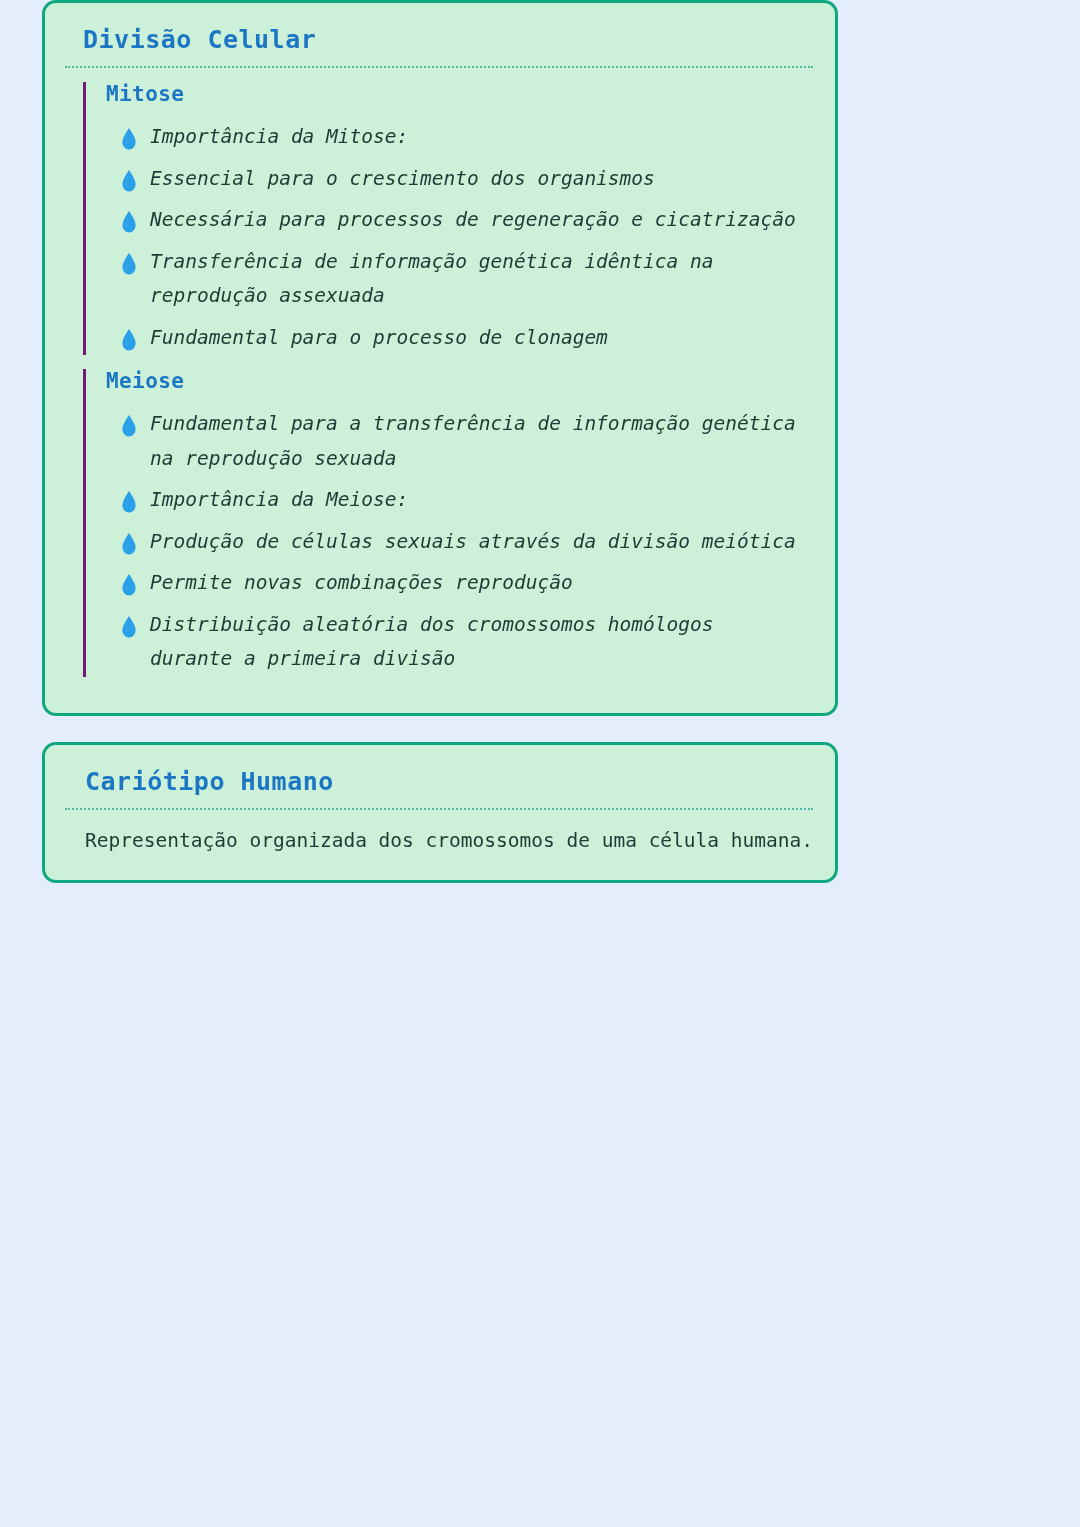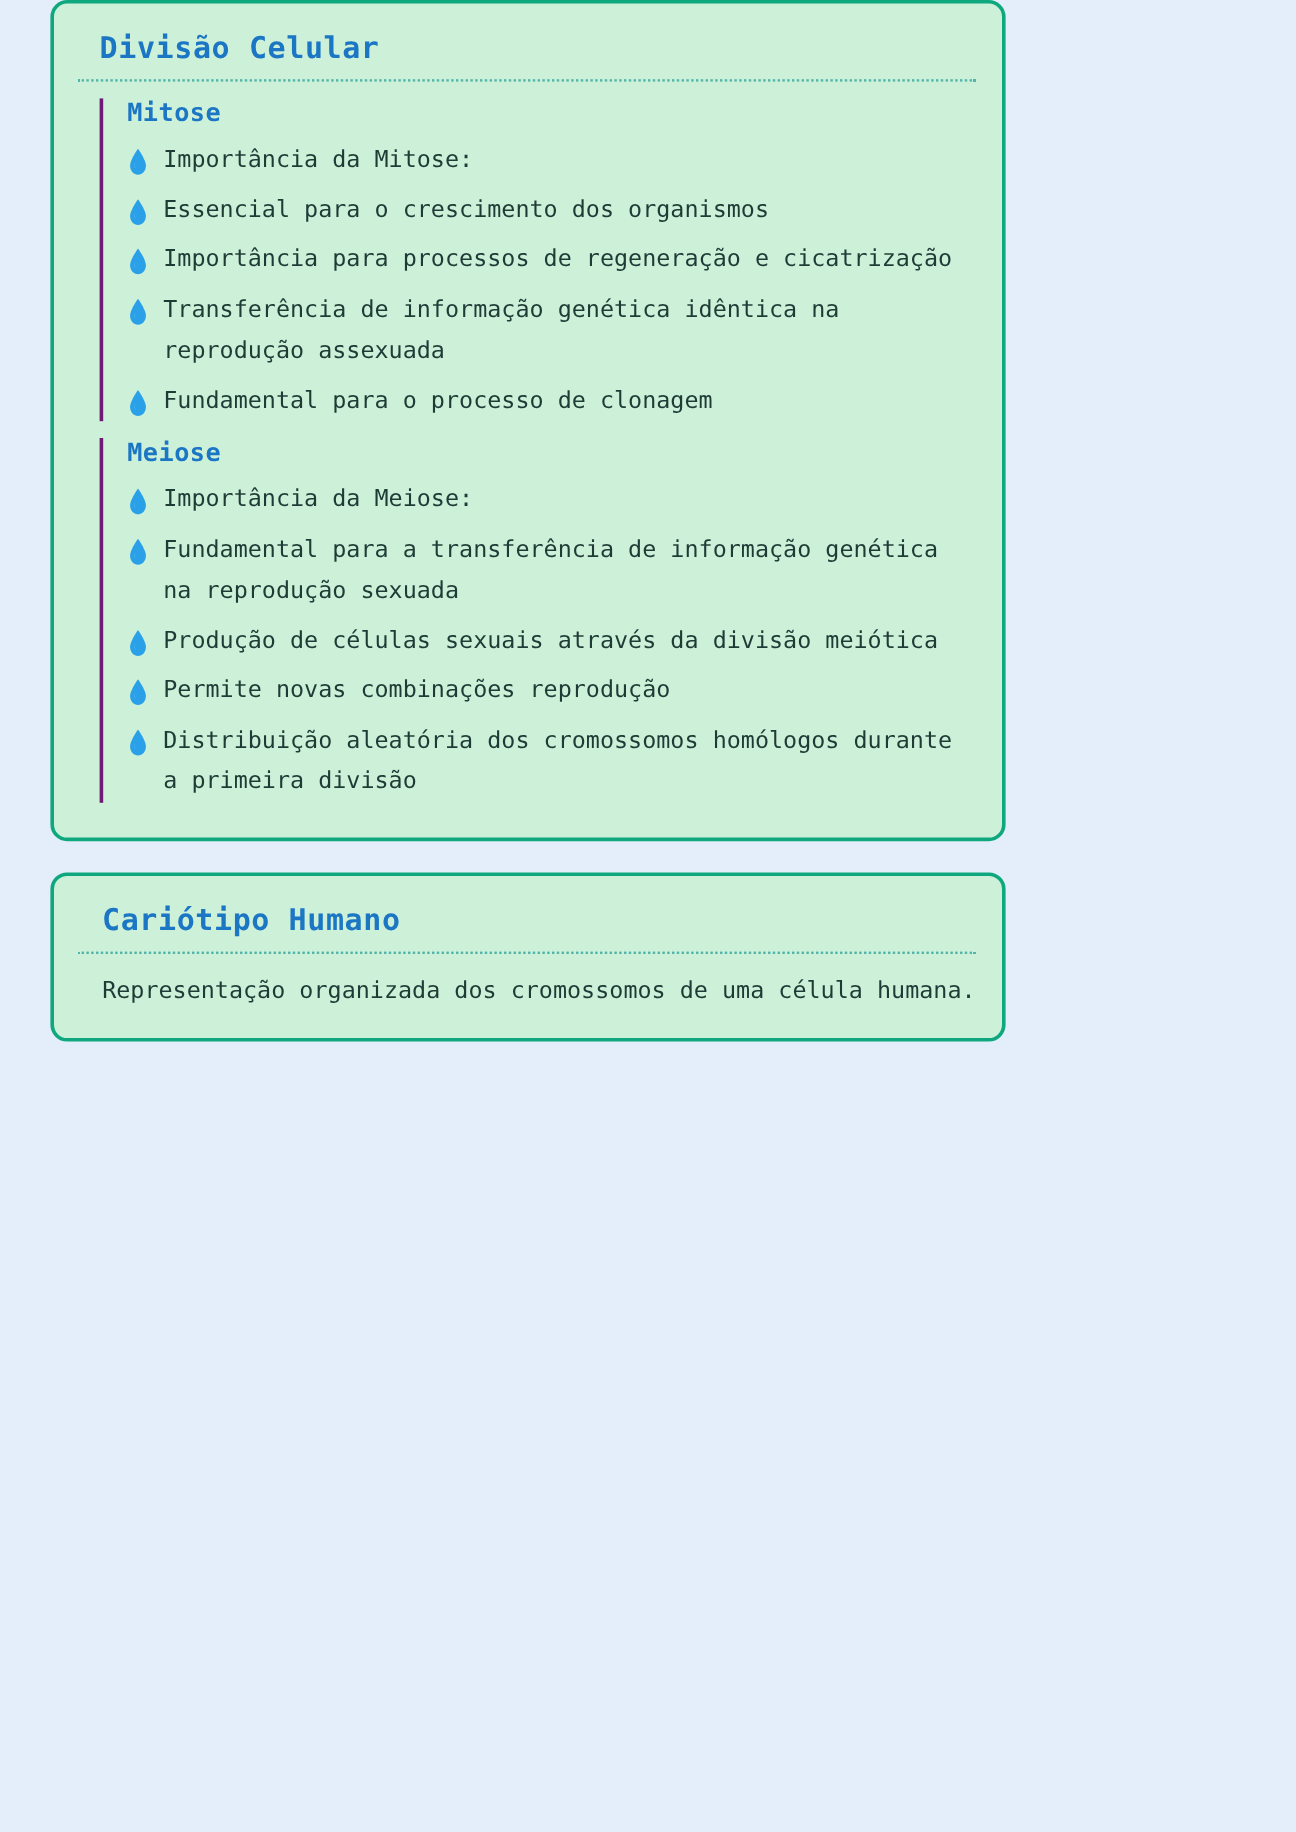--- a/index.html
+++ b/index.html
@@ -57,22 +57,23 @@
   }
   .paragraph {
     color: #1f3b36;
     font-size: 19.5px;
     line-height: 34.5px;
     margin: 0 0 6px 0;
     max-width: 890px;
   }
   .bullet-list {
     list-style: none;
-    margin: 0;
+    margin: 14px;
     padding: 0;
+    font-style: italic;
   }
   .bullet-item {
     display: flex;
     align-items: flex-start;
     gap: 12px;
     margin: 0 0 7px 0;
   }
   .drop-icon {
     flex: 0 0 auto;
     width: 18px;
@@ -131,21 +132,21 @@
             </span>
             <span class="bullet-text">Essencial para o crescimento dos organismos</span>
           </li>
           <li class="bullet-item">
             <span class="drop-icon">
               <svg viewBox="0 0 18 24" width="18" height="24" aria-hidden="true">
                 <path d="M9 1 C9 1 2.4 10.2 2.4 15.1 C2.4 19.4 5.4 22.6 9 22.6 C12.6 22.6 15.6 19.4 15.6 15.1 C15.6 10.2 9 1 9 1 Z" fill="#2aa0e8"></path>
                 <path d="M6.4 14.6 C6.4 12.8 7.6 10.4 8.6 8.7 C7.3 11.3 5.2 14.2 6.9 17.6 C6.6 16.7 6.4 15.7 6.4 14.6 Z" fill="#8fd3f7"></path>
               </svg>
             </span>
-            <span class="bullet-text">Importância para processos de regeneração e cicatrização</span>
+            <span class="bullet-text">Necessária para processos de regeneração e cicatrização</span>
           </li>
           <li class="bullet-item">
             <span class="drop-icon">
               <svg viewBox="0 0 18 24" width="18" height="24" aria-hidden="true">
                 <path d="M9 1 C9 1 2.4 10.2 2.4 15.1 C2.4 19.4 5.4 22.6 9 22.6 C12.6 22.6 15.6 19.4 15.6 15.1 C15.6 10.2 9 1 9 1 Z" fill="#2aa0e8"></path>
                 <path d="M6.4 14.6 C6.4 12.8 7.6 10.4 8.6 8.7 C7.3 11.3 5.2 14.2 6.9 17.6 C6.6 16.7 6.4 15.7 6.4 14.6 Z" fill="#8fd3f7"></path>
               </svg>
             </span>
             <span class="bullet-text">Transferência de informação genética idêntica na reprodução assexuada</span>
           </li>
@@ -164,30 +165,30 @@
       <div class="section">
         <h3 class="section-title">Meiose</h3>
         <ul class="bullet-list">
           <li class="bullet-item">
             <span class="drop-icon">
               <svg viewBox="0 0 18 24" width="18" height="24" aria-hidden="true">
                 <path d="M9 1 C9 1 2.4 10.2 2.4 15.1 C2.4 19.4 5.4 22.6 9 22.6 C12.6 22.6 15.6 19.4 15.6 15.1 C15.6 10.2 9 1 9 1 Z" fill="#2aa0e8"></path>
                 <path d="M6.4 14.6 C6.4 12.8 7.6 10.4 8.6 8.7 C7.3 11.3 5.2 14.2 6.9 17.6 C6.6 16.7 6.4 15.7 6.4 14.6 Z" fill="#8fd3f7"></path>
               </svg>
             </span>
+            <span class="bullet-text">Fundamental para a transferência de informação genética na reprodução sexuada</span>
+          </li>
+          <li class="bullet-item">
+            <span class="drop-icon">
+              <svg viewBox="0 0 18 24" width="18" height="24" aria-hidden="true">
+                <path d="M9 1 C9 1 2.4 10.2 2.4 15.1 C2.4 19.4 5.4 22.6 9 22.6 C12.6 22.6 15.6 19.4 15.6 15.1 C15.6 10.2 9 1 9 1 Z" fill="#2aa0e8"></path>
+                <path d="M6.4 14.6 C6.4 12.8 7.6 10.4 8.6 8.7 C7.3 11.3 5.2 14.2 6.9 17.6 C6.6 16.7 6.4 15.7 6.4 14.6 Z" fill="#8fd3f7"></path>
+              </svg>
+            </span>
             <span class="bullet-text">Importância da Meiose:</span>
-          </li>
-          <li class="bullet-item">
-            <span class="drop-icon">
-              <svg viewBox="0 0 18 24" width="18" height="24" aria-hidden="true">
-                <path d="M9 1 C9 1 2.4 10.2 2.4 15.1 C2.4 19.4 5.4 22.6 9 22.6 C12.6 22.6 15.6 19.4 15.6 15.1 C15.6 10.2 9 1 9 1 Z" fill="#2aa0e8"></path>
-                <path d="M6.4 14.6 C6.4 12.8 7.6 10.4 8.6 8.7 C7.3 11.3 5.2 14.2 6.9 17.6 C6.6 16.7 6.4 15.7 6.4 14.6 Z" fill="#8fd3f7"></path>
-              </svg>
-            </span>
-            <span class="bullet-text">Fundamental para a transferência de informação genética na reprodução sexuada</span>
           </li>
           <li class="bullet-item">
             <span class="drop-icon">
               <svg viewBox="0 0 18 24" width="18" height="24" aria-hidden="true">
                 <path d="M9 1 C9 1 2.4 10.2 2.4 15.1 C2.4 19.4 5.4 22.6 9 22.6 C12.6 22.6 15.6 19.4 15.6 15.1 C15.6 10.2 9 1 9 1 Z" fill="#2aa0e8"></path>
                 <path d="M6.4 14.6 C6.4 12.8 7.6 10.4 8.6 8.7 C7.3 11.3 5.2 14.2 6.9 17.6 C6.6 16.7 6.4 15.7 6.4 14.6 Z" fill="#8fd3f7"></path>
               </svg>
             </span>
             <span class="bullet-text">Produção de células sexuais através da divisão meiótica</span>
           </li>

